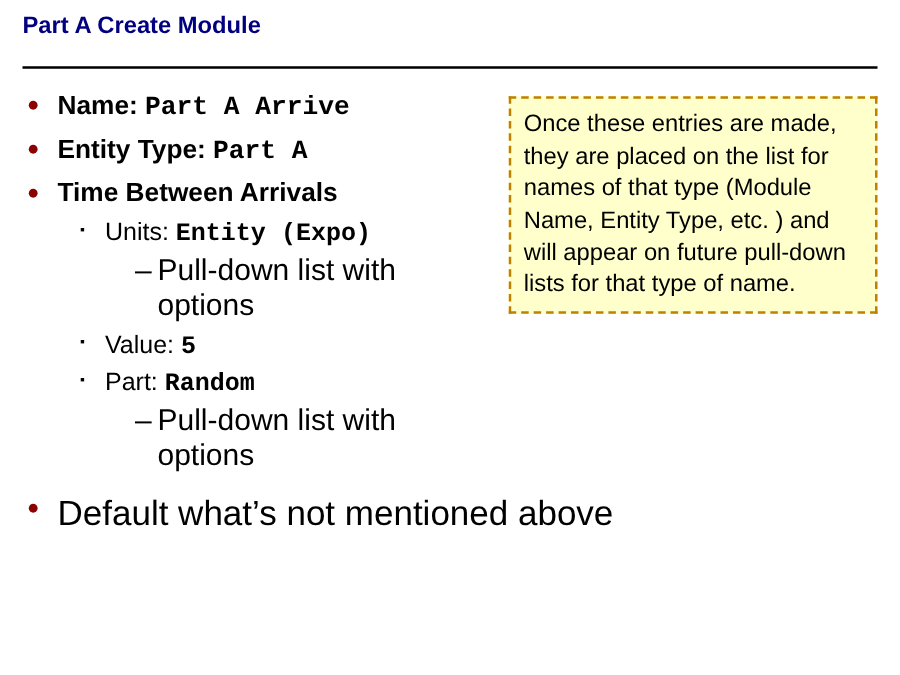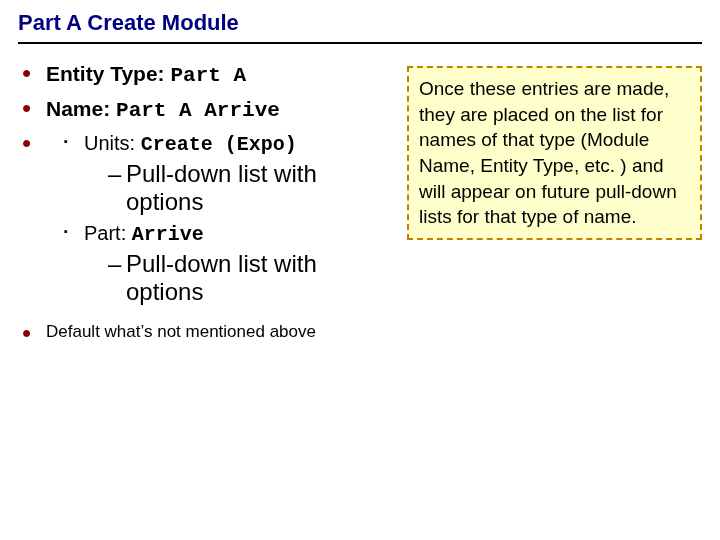--- a/index.html
+++ b/index.html
@@ -6,24 +6,24 @@
   body {
     width: 720px;
     height: 540px;
     background: #fff;
     font-family: Arial, Helvetica, sans-serif;
     color: #000;
     padding: 10px 18px;
     position: relative;
   }
   .title {
-    font-size: 22px;
+    font-size: 19px;
     font-weight: bold;
     color: #000080;
-    margin-bottom: 6px;
+    margin-bottom: 21px;
   }
   .hr {
     border: none;
     border-top: 2px solid #000;
     margin-bottom: 18px;
   }
   .content {
     display: flex;
     align-items: flex-start;
   }
@@ -100,21 +100,21 @@
     color: #000000;
   }
   .last-bullet {
     list-style: none;
     padding-left: 0;
     margin-top: 6px;
   }
   .last-bullet > li {
     position: relative;
     padding-left: 28px;
-    font-size: 17px;
+    font-size: 28px;
   }
   .last-bullet > li::before {
     content: "•";
     position: absolute;
     left: 4px;
     top: -2px;
     color: #8B0000;
     font-size: 26px;
     line-height: 1;
   }
@@ -122,35 +122,39 @@
 </head>
 <body>
 
 <h1 class="title">Part A Create Module</h1>
 <hr class="hr">
 
 <div class="content">
   <div class="left">
     <ul class="top">
       <li>
+        <span class="label">Name: </span><span class="mono">Part A Arrive</span>
+      </li>
+      <li>
         <span class="label">Entity Type: </span><span class="mono">Part A</span>
       </li>
       <li>
-        <span class="label">Name: </span><span class="mono">Part A Arrive</span>
-      </li>
-      <li>
+        <span class="label">Time Between Arrivals</span>
         <ul class="sq">
           <li>
-            <span>Units: </span><span class="mono">Create (Expo)</span>
+            <span>Units: </span><span class="mono">Entity (Expo)</span>
             <ul class="dash">
               <li>Pull-down list with options</li>
             </ul>
           </li>
           <li>
-            <span>Part: </span><span class="mono">Arrive</span>
+            <span>Value: </span><span class="mono">5</span>
+          </li>
+          <li>
+            <span>Part: </span><span class="mono">Random</span>
             <ul class="dash">
               <li>Pull-down list with options</li>
             </ul>
           </li>
         </ul>
       </li>
     </ul>
   </div>
 
   <div class="callout">Once these entries are made, they are placed on the list for names of that type (Module Name, Entity Type, etc. ) and will appear on future pull-down lists for that type of name.</div>

